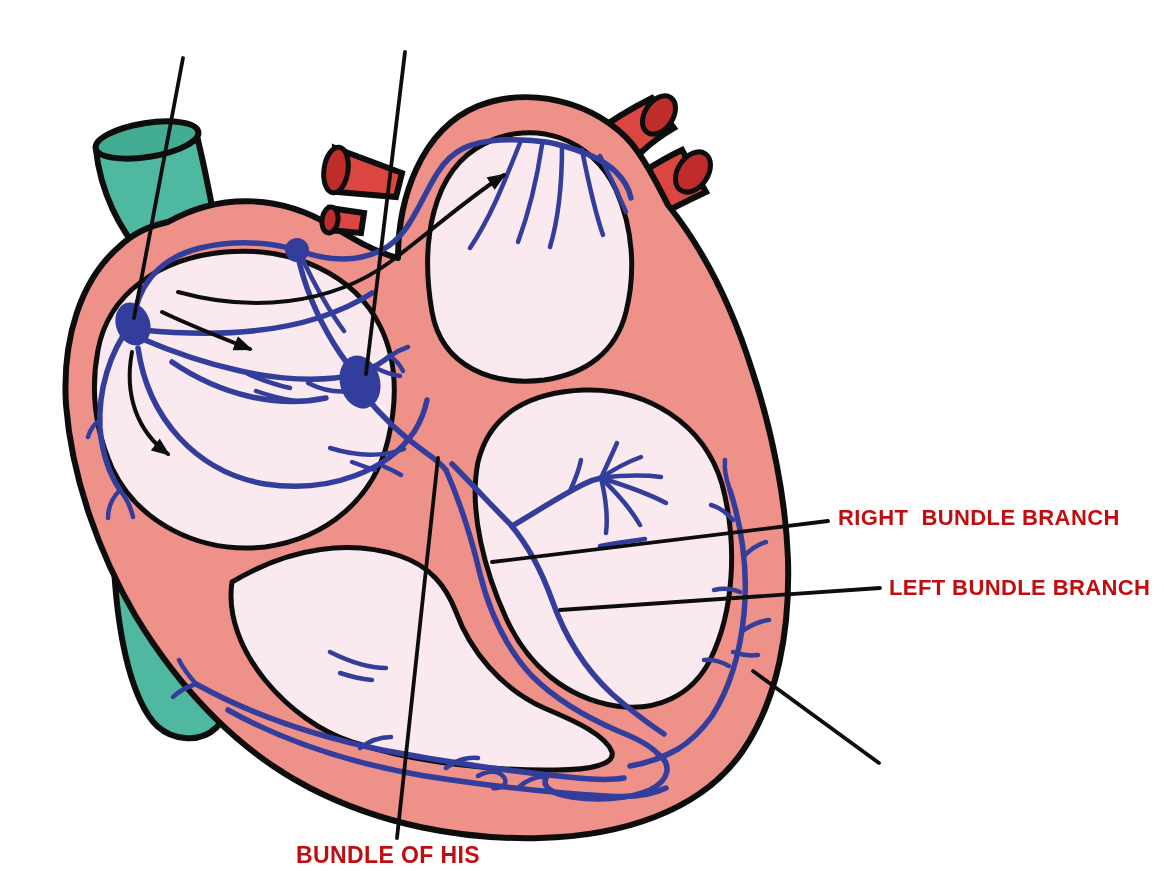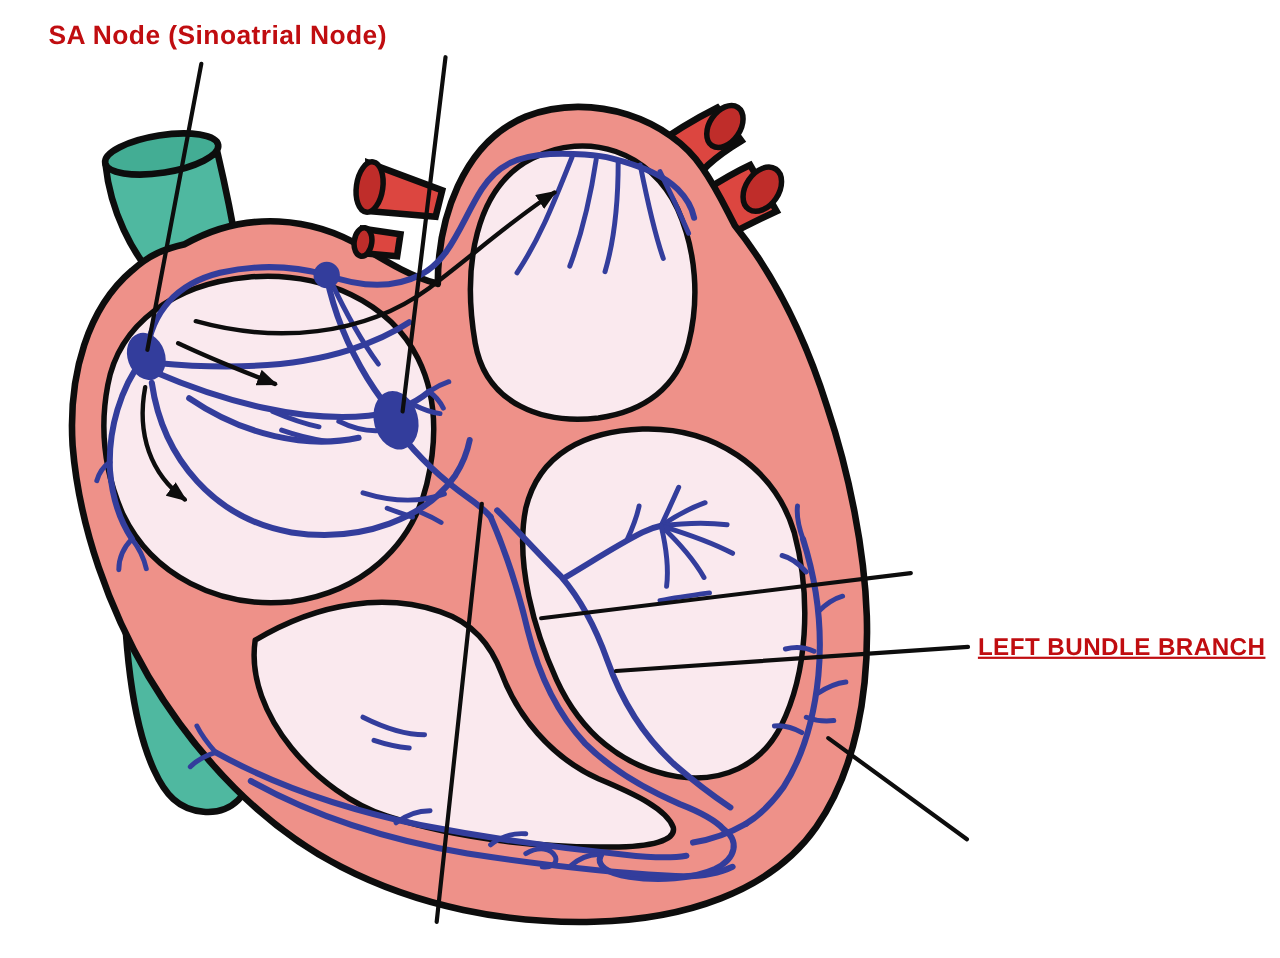--- a/index.html
+++ b/index.html
@@ -195,15 +195,16 @@
     <g>
       <line class="leader" x1="183" y1="58" x2="134" y2="318"></line>
       <line class="leader" x1="405" y1="52" x2="366" y2="374"></line>
       <line class="leader" x1="438" y1="458" x2="397" y2="838"></line>
       <line class="leader" x1="492" y1="562" x2="828" y2="521"></line>
       <line class="leader" x1="560" y1="610" x2="880" y2="588"></line>
       <line class="leader" x1="753" y1="671" x2="879" y2="763"></line>
     </g>
   </svg>
 
-  <div class="lbl lbl-lg" id="sa-label" style="left:44px;top:20px;">SA Node (Sinoatrial Node)</div>
-  <div class="lbl lbl-md" id="lbb-label" style="left:889px;top:576px;text-decoration:underline;">LEFT BUNDLE BRANCH</div>
+  <div class="lbl lbl-md" id="rbb-label" style="left:838px;top:506px;">RIGHT  BUNDLE BRANCH</div>
+  <div class="lbl lbl-md" id="lbb-label" style="left:889px;top:576px;">LEFT BUNDLE BRANCH</div>
+  <div class="lbl" id="his-label" style="left:296px;top:843px;">BUNDLE OF HIS</div>
 </div>
 
 </body></html>

